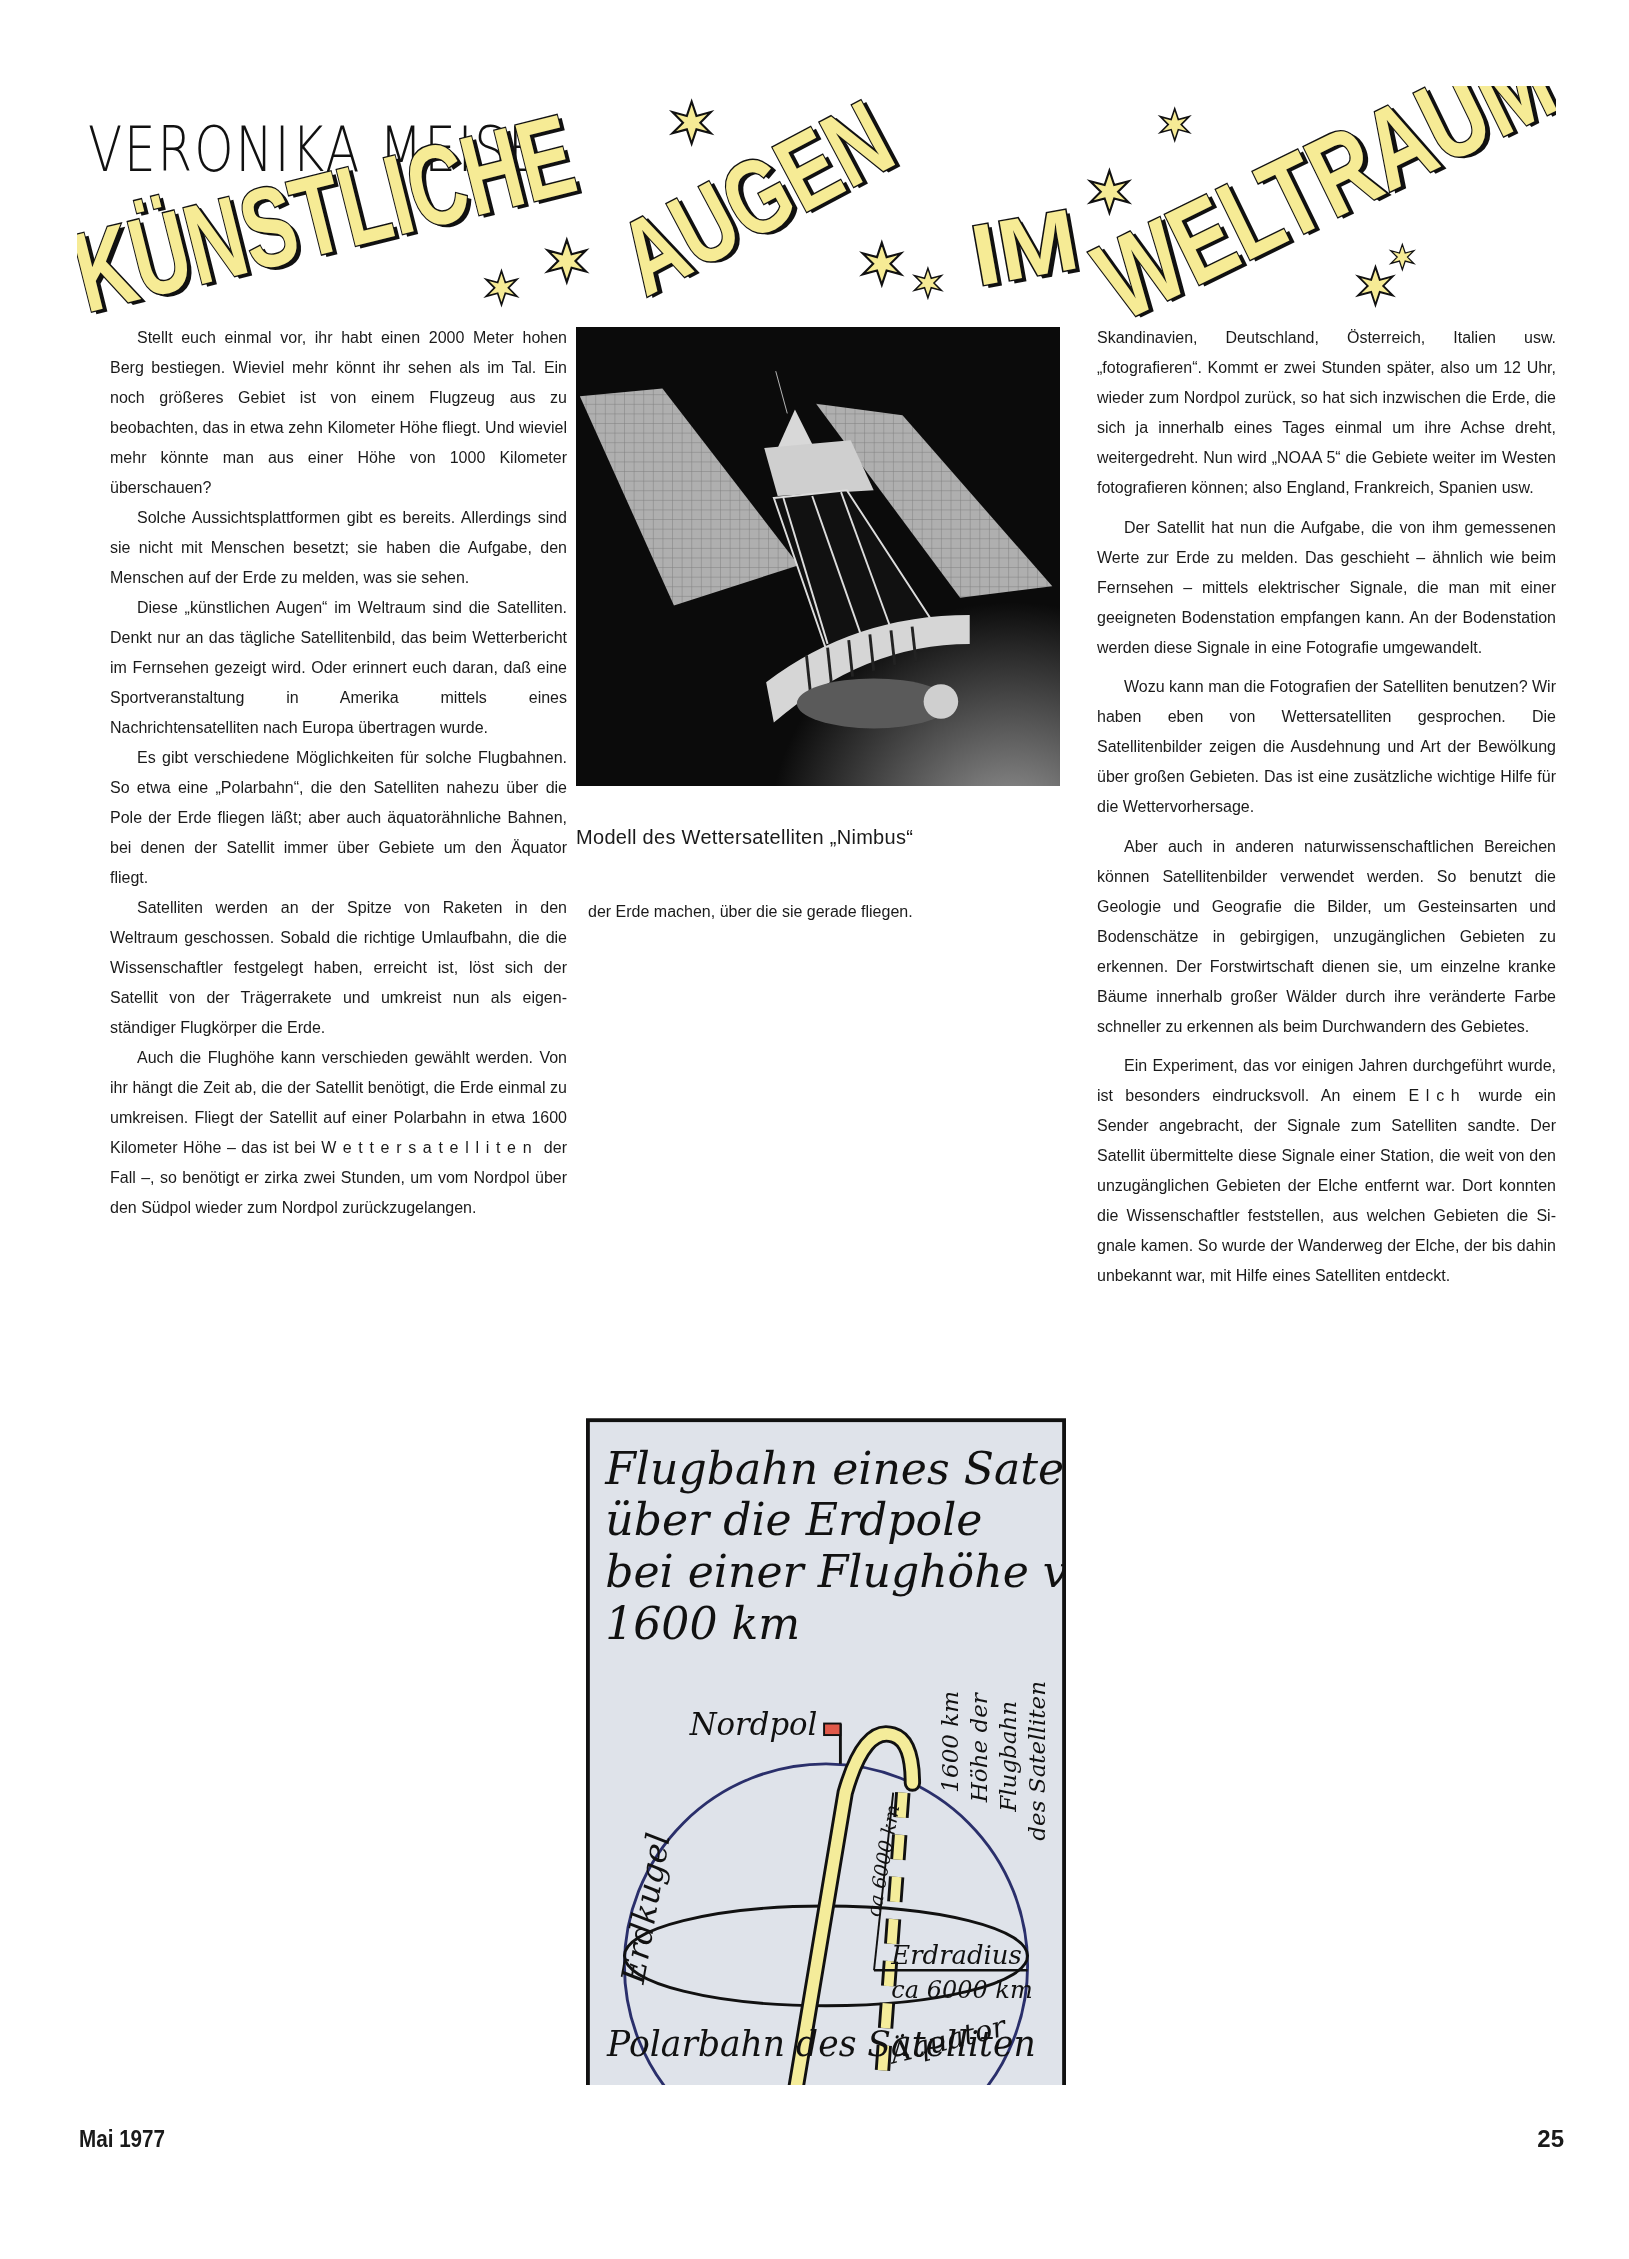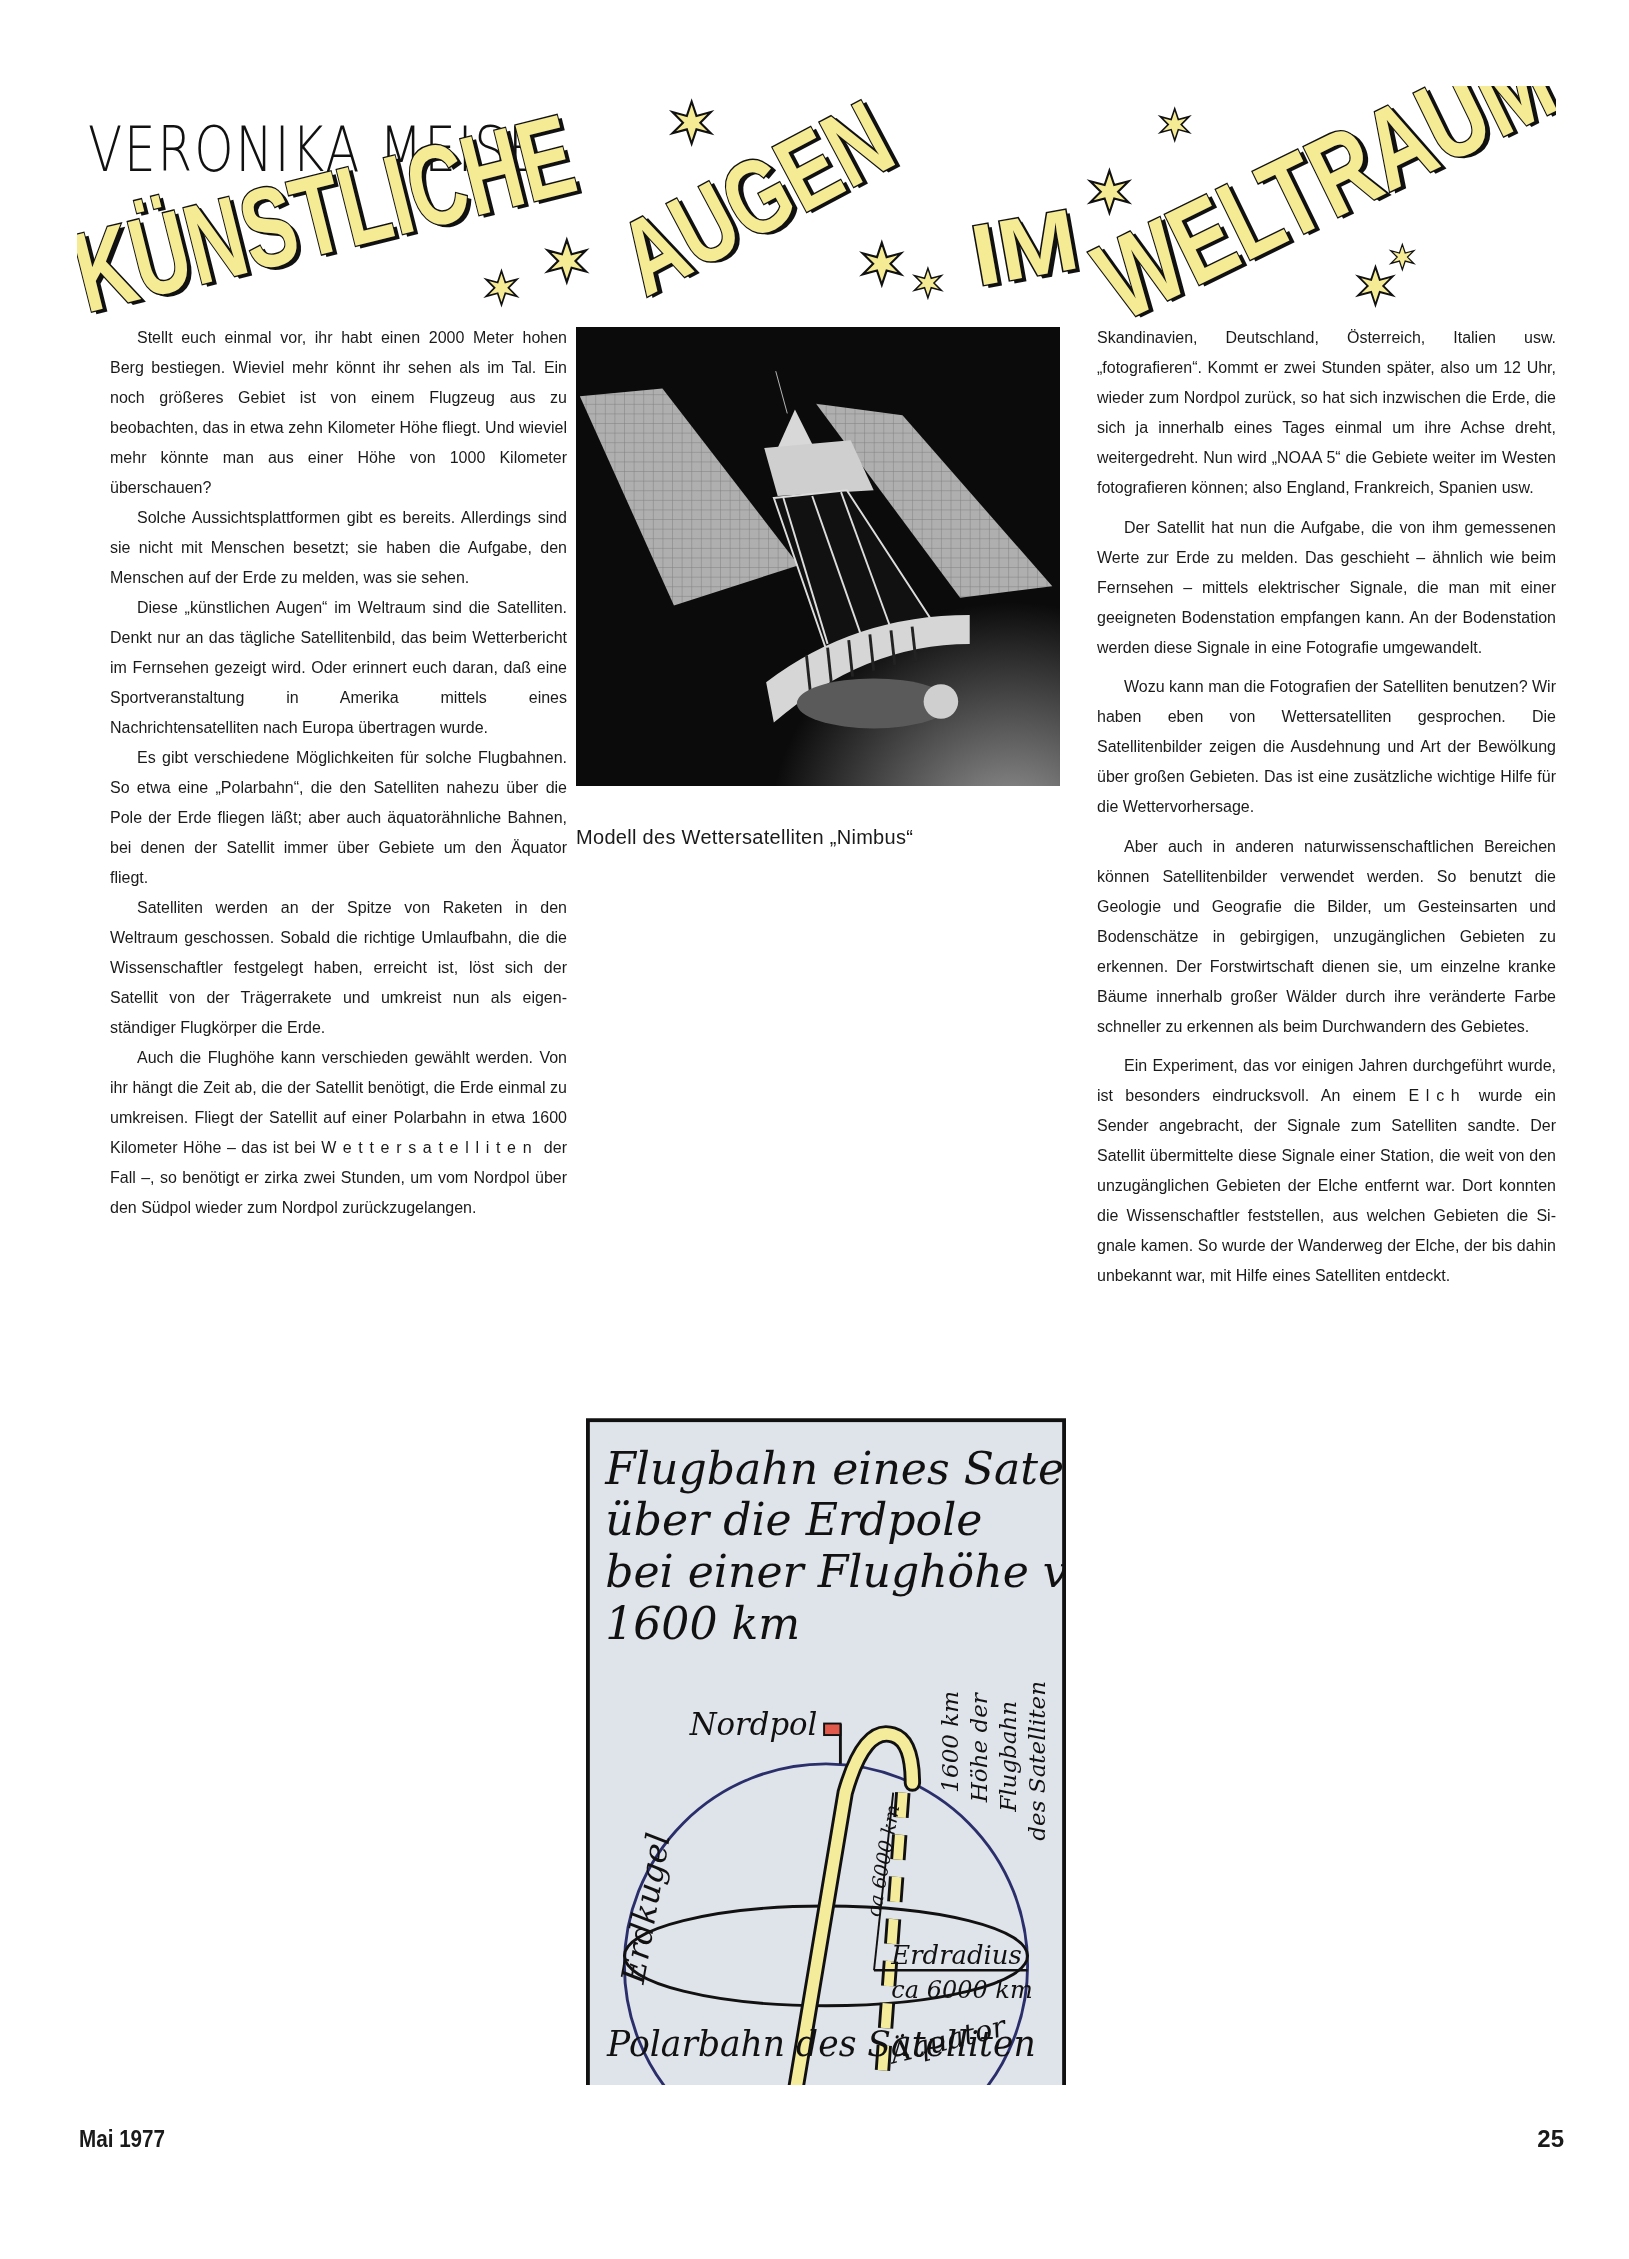--- a/index.html
+++ b/index.html
@@ -134,20 +134,21 @@
       <line x1="328" y1="316" x2="332" y2="352"></line>
       <line x1="350" y1="312" x2="354" y2="348"></line>
     </g>
     <ellipse cx="310" cy="392" rx="80" ry="26" fill="#5a5a5a"></ellipse>
     <circle cx="380" cy="390" r="18" fill="#cfcfcf"></circle>
   </svg>
 </div>
 <div class="caption">Modell des Wettersatelliten „Nimbus“</div>
 
 <div class="col" id="col2">
+  <p class="noindent">der Erde machen, über die sie ge­rade fliegen.</p>
 </div>
 
 <svg class="diagram" viewBox="0 0 500 488" style="top:1220px;height:865px;" height="865">
   <rect x="2" y="2" width="496" height="896" fill="#dfe3ea" stroke="#111" stroke-width="4"></rect>
 
   <text class="hand" x="20" y="68" font-size="46">Flugbahn eines Satelliten</text>
   <text class="hand" x="20" y="122" font-size="46">über die Erdpole</text>
   <text class="hand" x="20" y="176" font-size="46">bei einer Flughöhe von</text>
   <text class="hand" x="20" y="230" font-size="46">1600 km</text>
 

